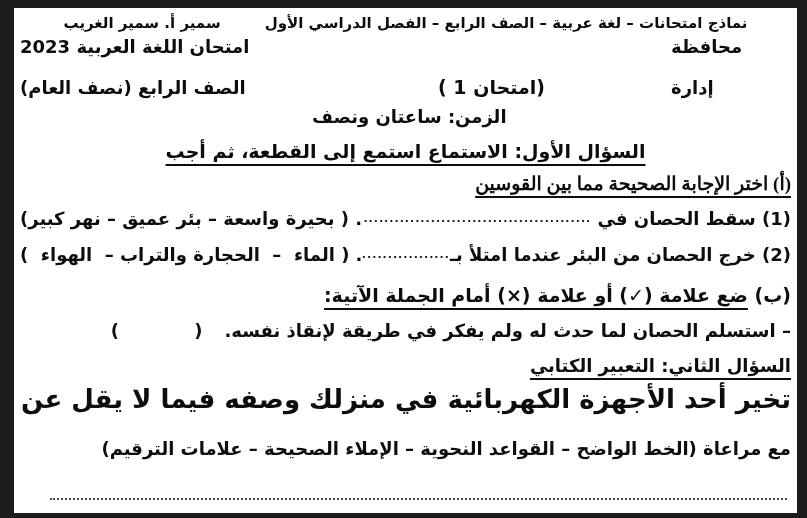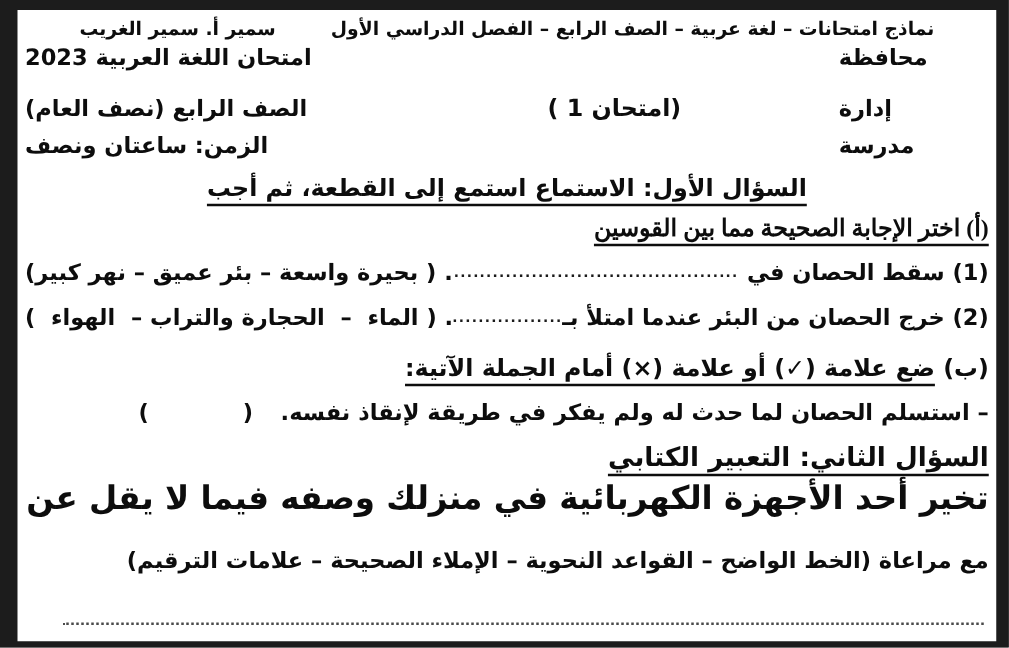--- a/index.html
+++ b/index.html
@@ -43,21 +43,21 @@
     font-size: 19px; line-height: 30px; white-space: nowrap;
   }
   .u {
     text-decoration: underline;
     text-decoration-thickness: 2px;
     text-underline-offset: 6px;
   }
   .q1-title { margin-top: 6px; text-align: center; }
   .pa-title { margin-top: 3px; font-family: Liberation Serif, serif; }
   .pb-title { margin-top: 8px; }
-  .q2-title { margin-top: 7px; font-size: 21px; line-height: 28px; }
+  .q2-title { margin-top: 7px; font-size: 18px; line-height: 28px; }
   
   .q-item {
     display: flex; align-items: baseline;
     font-size: 18px; line-height: 28px; white-space: pre;
   }
   .q-item.i1 { margin-top: 6px; }
   .q-item.i2 { margin-top: 5px; }
   .dots {
     flex: 1 1 0; min-width: 0; overflow: hidden;
     font-size: 11px; letter-spacing: 1px; color: #1a1a1a;
@@ -100,21 +100,20 @@
       <span class="val">امتحان اللغة العربية 2023</span>
     </div>
 
     <div class="hrow r3">
       <span class="lbl">إدارة</span>
       <span class="ctr">(امتحان 1 )</span>
       <span class="val">الصف الرابع (نصف العام)</span>
     </div>
 
     <div class="hrow r4">
-      <span class="lbl">مدرسة</span>
       <span class="ctr"></span>
       <span class="val">الزمن: ساعتان ونصف</span>
     </div>
 
     <div class="sect q1-title">
       <span class="u">السؤال الأول: الاستماع استمع إلى القطعة، ثم أجب</span>
     </div>
 
     <div class="sect pa-title">
       <span class="u">(أ) اختر الإجابة الصحيحة مما بين القوسين</span>

